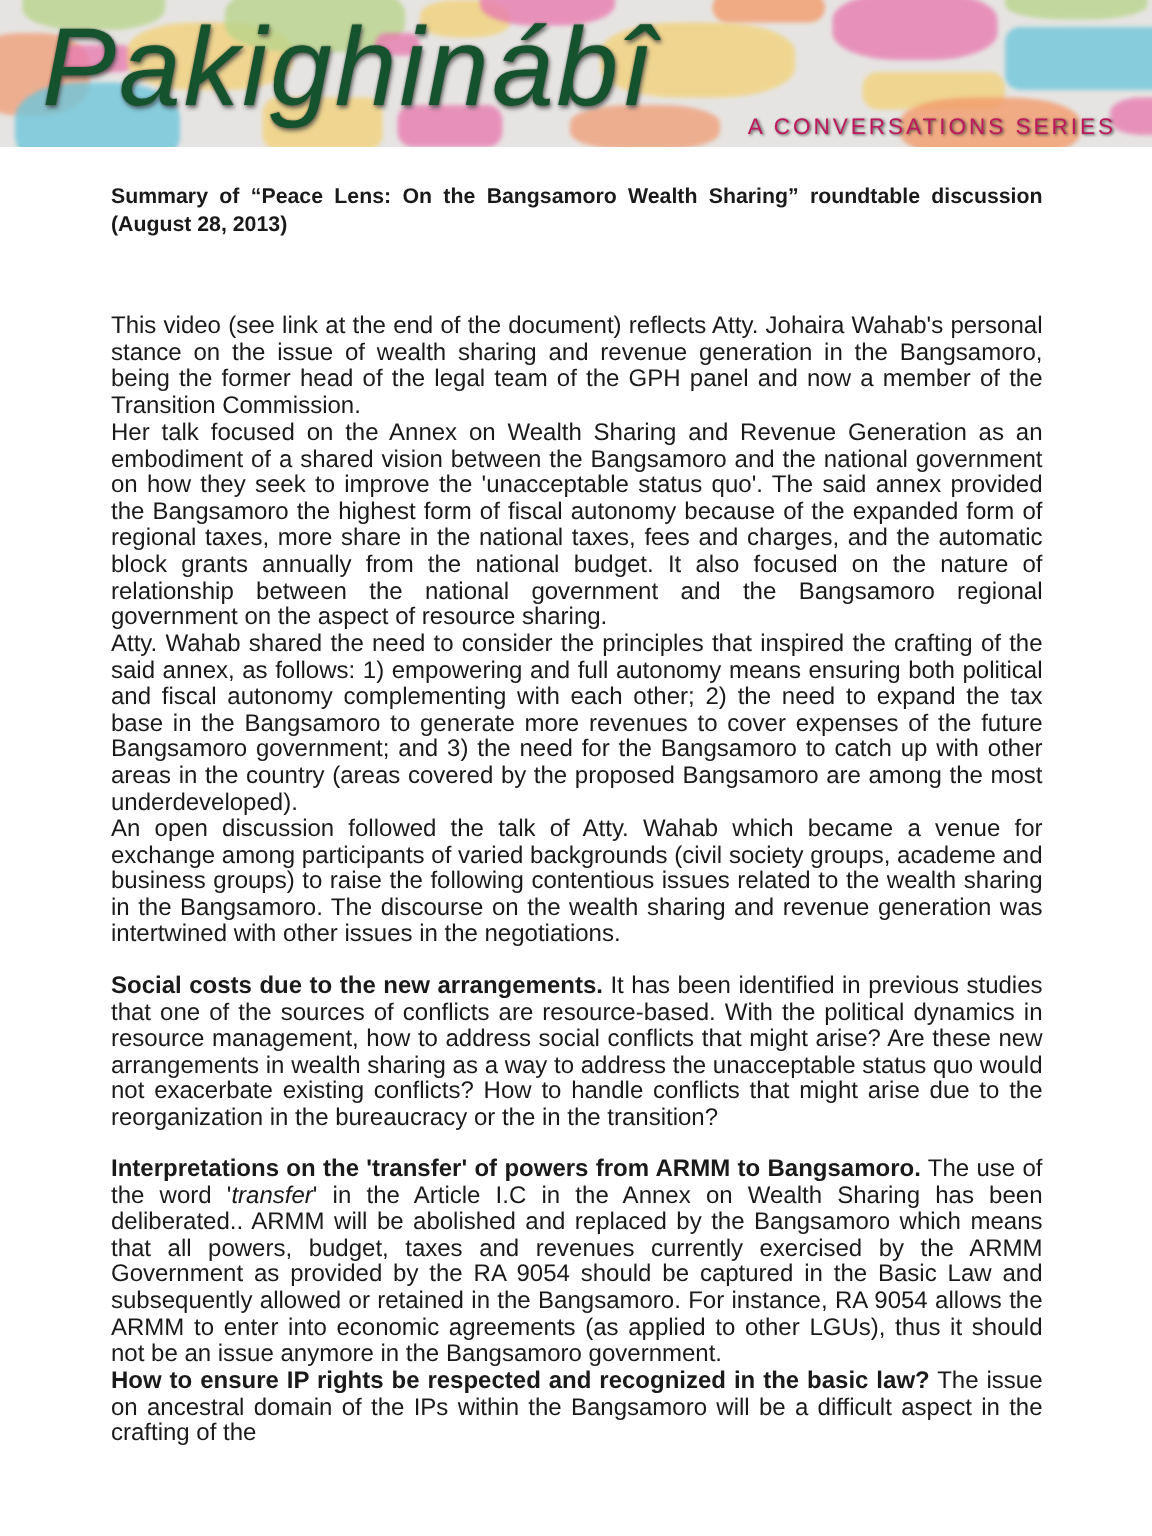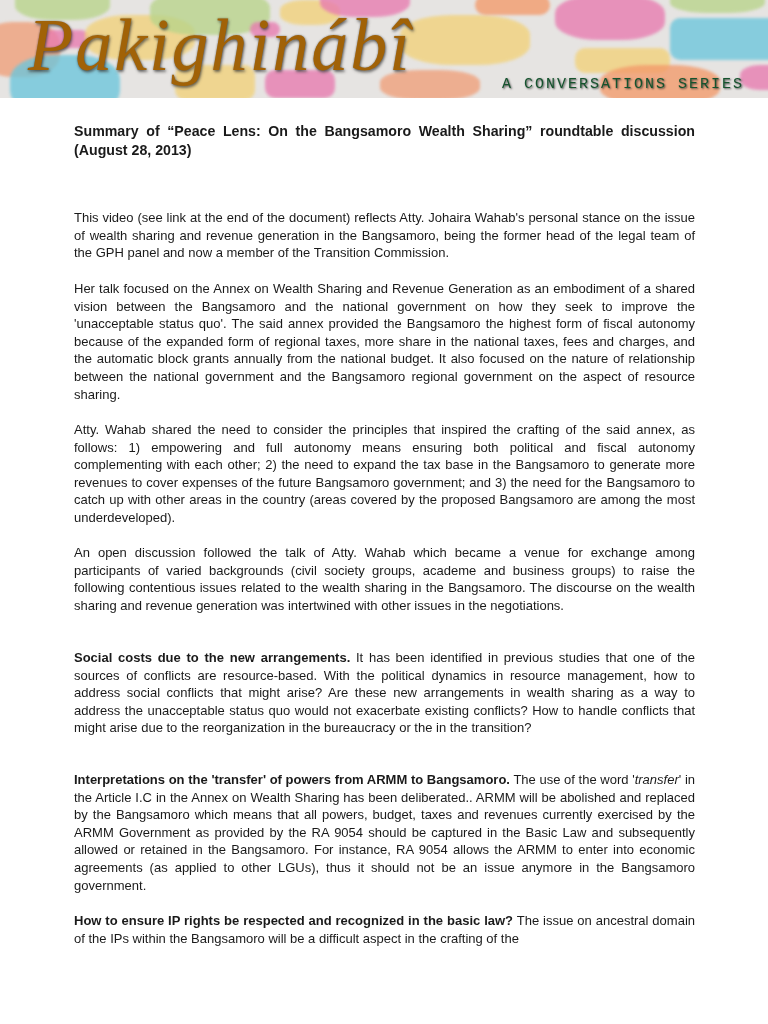--- a/index.html
+++ b/index.html
@@ -11,41 +11,41 @@
     position: relative;
   }
   .banner {
     position: absolute; left: 0; top: 0; width: 768px; height: 98px;
     background: #e6e4e2; overflow: hidden;
   }
   .bubble { position: absolute; border-radius: 40%; opacity: 0.78; filter: blur(1.5px); }
   .bubble.rect { border-radius: 10px; }
   .banner-title {
     position: absolute; left: 28px; top: 0px;
-    font-family: Liberation Serif, serif; font-style: italic;
-    font-size: 74px; color: #a16207; letter-spacing: 2px;
+    font-family: Liberation Sans, sans-serif; font-style: italic;
+    font-size: 74px; color: #14532d; letter-spacing: 2px;
     text-shadow: 1px 2px 3px rgba(60,60,60,0.7), 0 0 2px rgba(0,0,0,0.4);
     white-space: nowrap; line-height: 90px;
   }
   .banner-sub {
     position: absolute; right: 24px; top: 76px;
-    font-family: Liberation Mono, monospace; font-size: 15px;
-    color: #14532d; letter-spacing: 2px;
+    font-family: Liberation Sans, sans-serif; font-size: 15px;
+    color: #be185d; letter-spacing: 2px;
     text-shadow: 1px 1px 2px rgba(40,40,40,0.8);
     white-space: nowrap;
     text-align: right;
   }
   .doc-title {
     position: absolute; left: 74px; top: 122px; width: 621px;
     font-weight: bold; font-size: 14.2px; line-height: 19px;
     text-align: justify; text-align-last: left;
   }
   .para {
     position: absolute; left: 74px; width: 621px;
-    font-size: 13px; line-height: 17.6px;
+    font-size: 16px; line-height: 17.6px;
     text-align: justify;
   }
   .para b { font-weight: bold; margin-top: 11px; }
   .footer {
     position: absolute; left: 0; top: 950px; width: 768px;
     text-align: center; font-size: 11.4px; line-height: 15px; color: #222;
   }
 </style>
 </head>
 <body>

